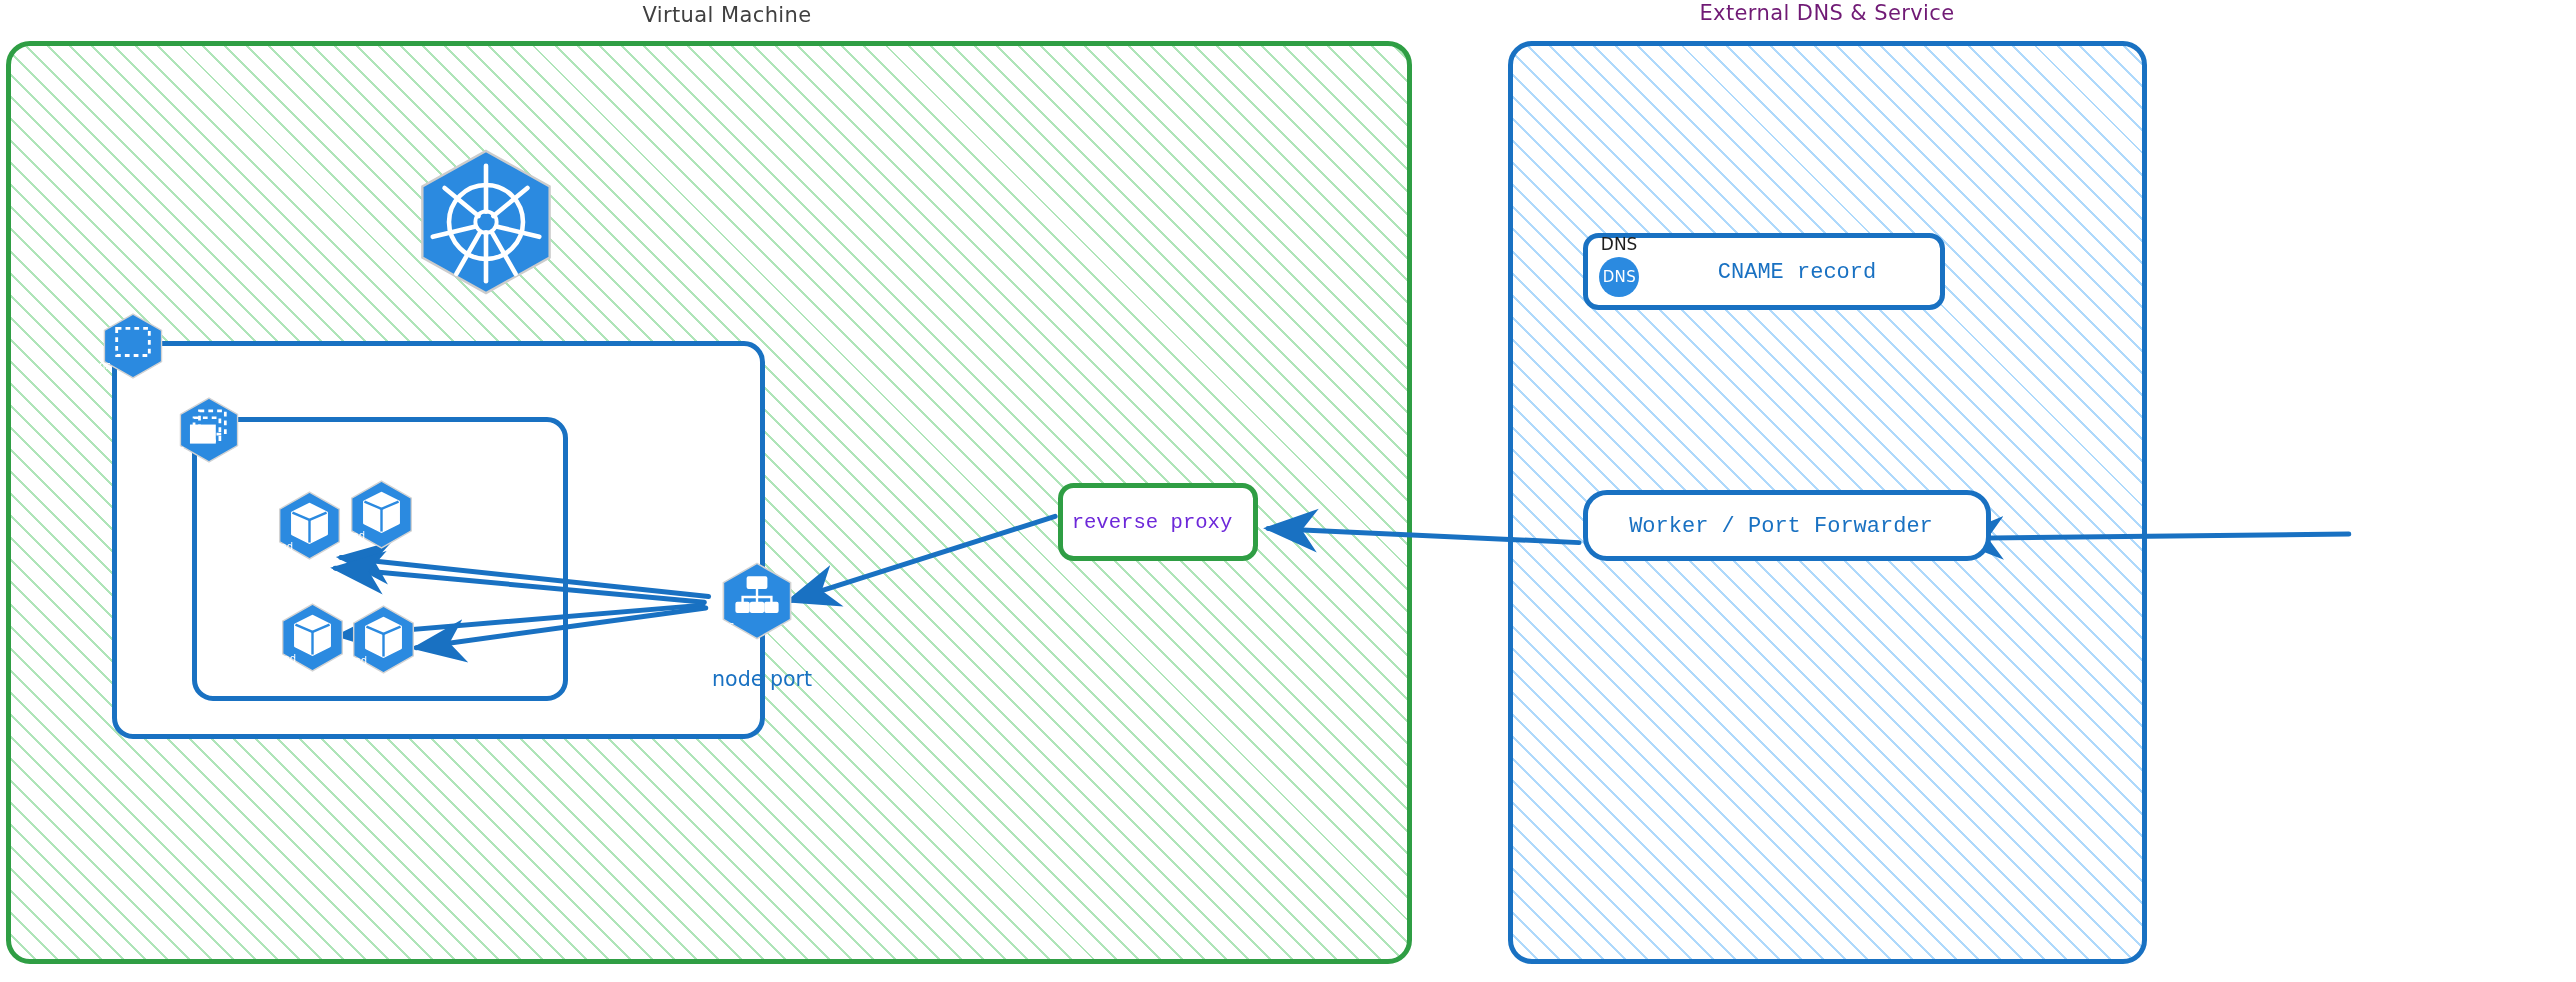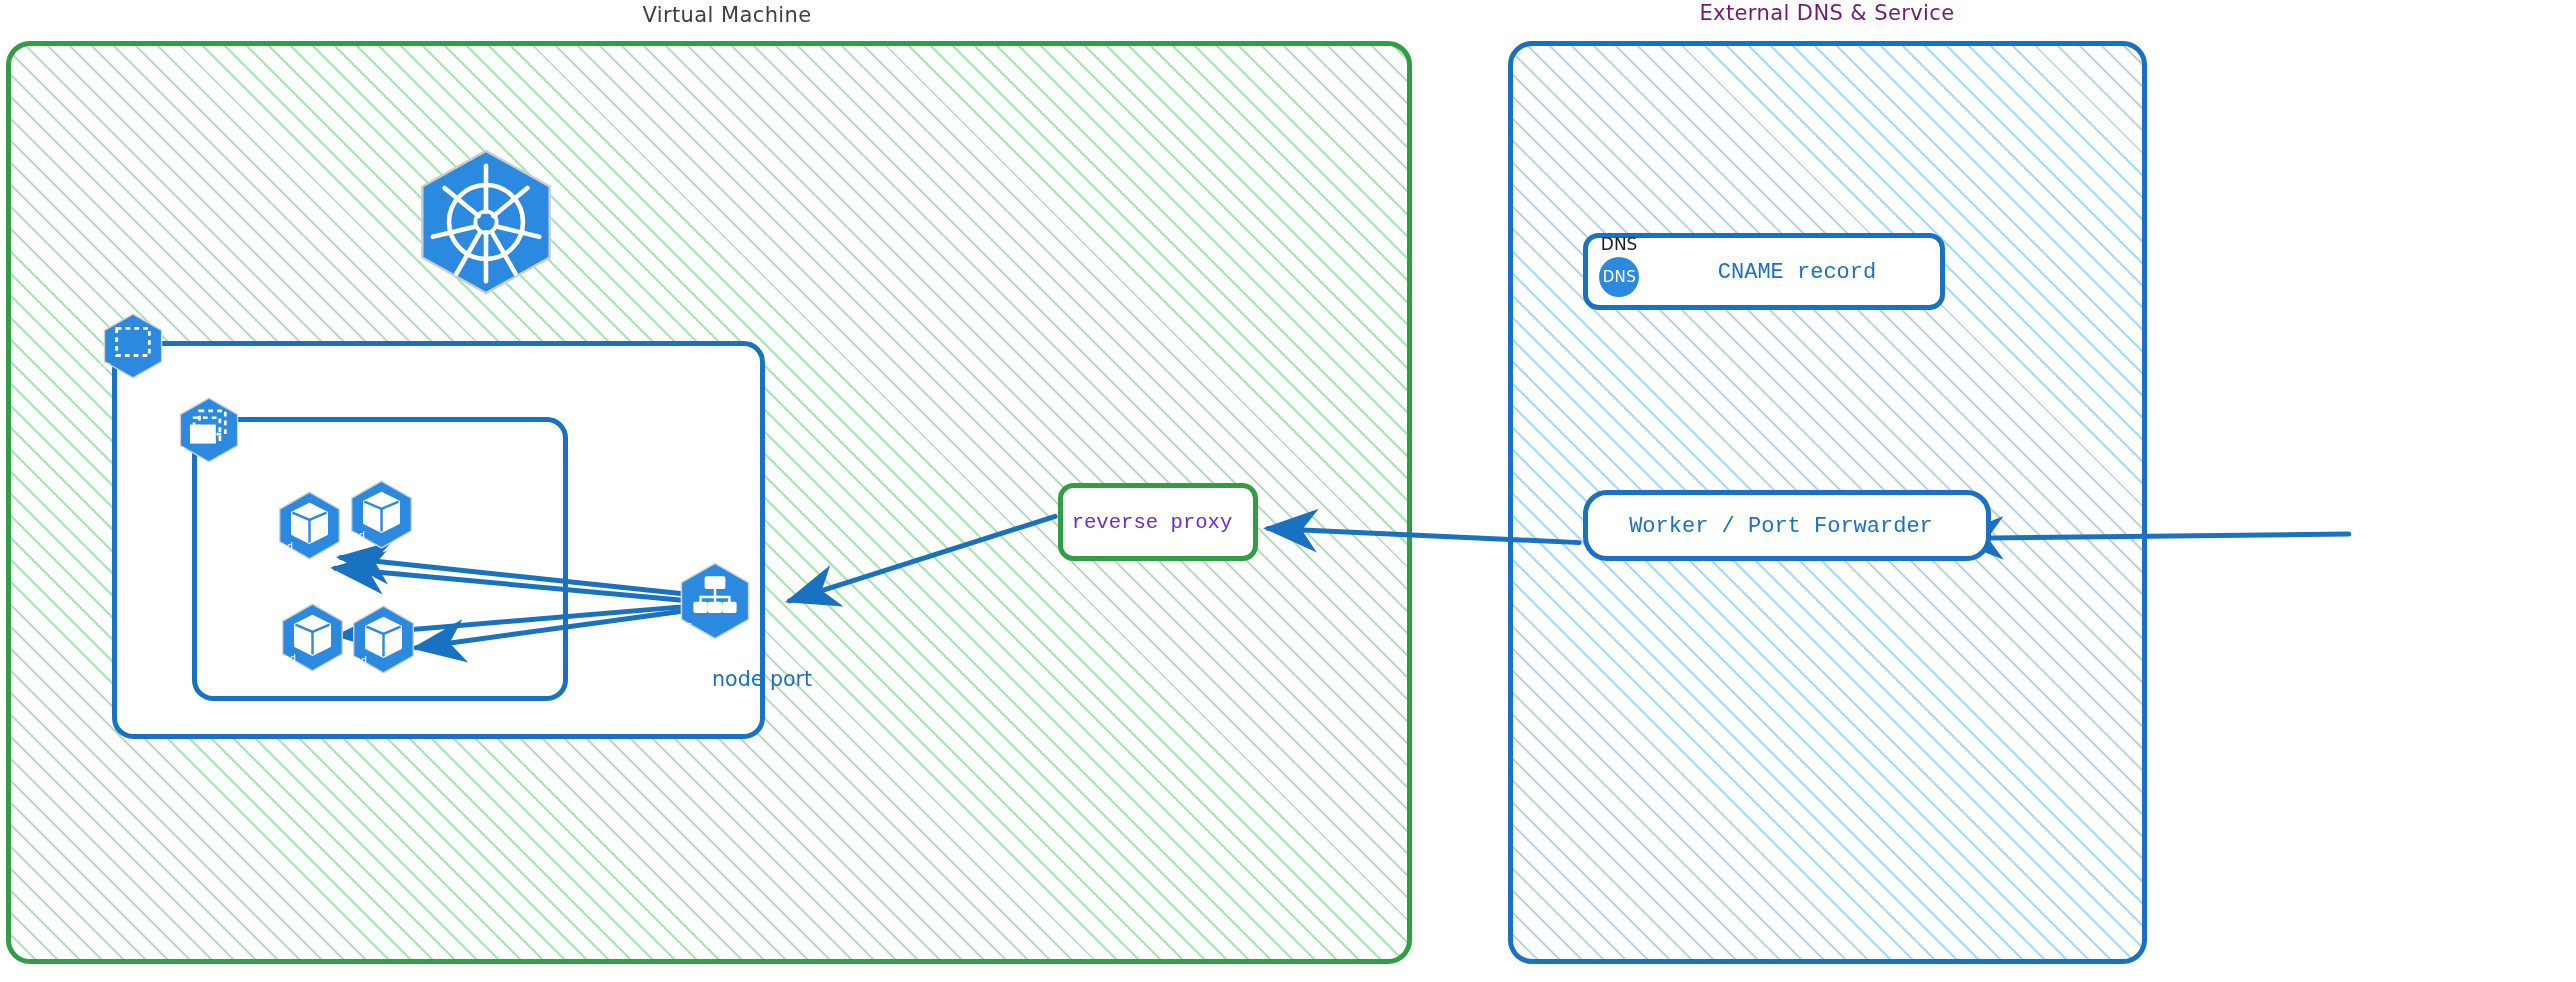--- a/index.html
+++ b/index.html
@@ -166,21 +166,21 @@
     pointer-events: none;
   }
 
   #k8s-logo  { left: 412px; top: 148px; width: 148px; height: 148px; }
   #ns-icon   { left: 99px; top: 312px; width: 68px;  height: 68px;  }
   #rs-icon   { left: 175px; top: 396px; width: 68px;  height: 68px;  }
   #pod-1     { left: 274px; top: 490px; width: 71px; height: 71px; }
   #pod-2     { left: 346px; top: 479px; width: 71px; height: 71px; }
   #pod-3     { left: 277px; top: 602px; width: 71px; height: 71px; }
   #pod-4     { left: 348px; top: 604px; width: 71px; height: 71px; }
-  #svc-icon  { left: 675px; top: 561px; width: 80px; height: 80px; }
+  #svc-icon  { left: 717px; top: 561px; width: 80px; height: 80px; }
 
   #nodeport-label {
     position: absolute;
     left: 680px;
     top: 667px;
     font-size: 20.6px;
     font-family: "DejaVu Sans", sans-serif;
     white-space: nowrap;
     margin-left: 32px;
   }

